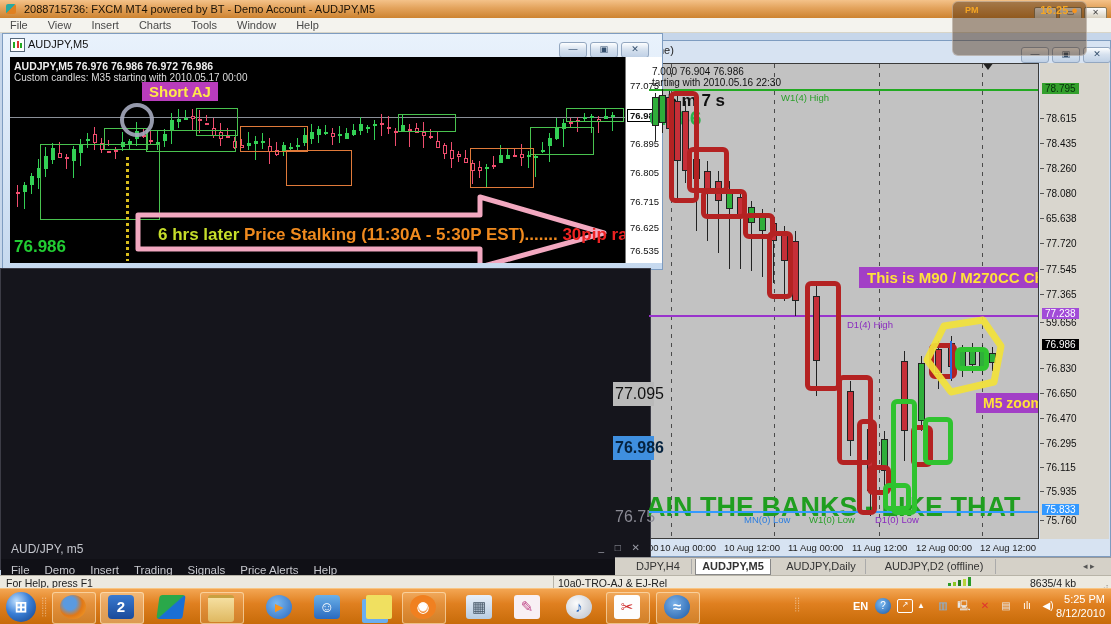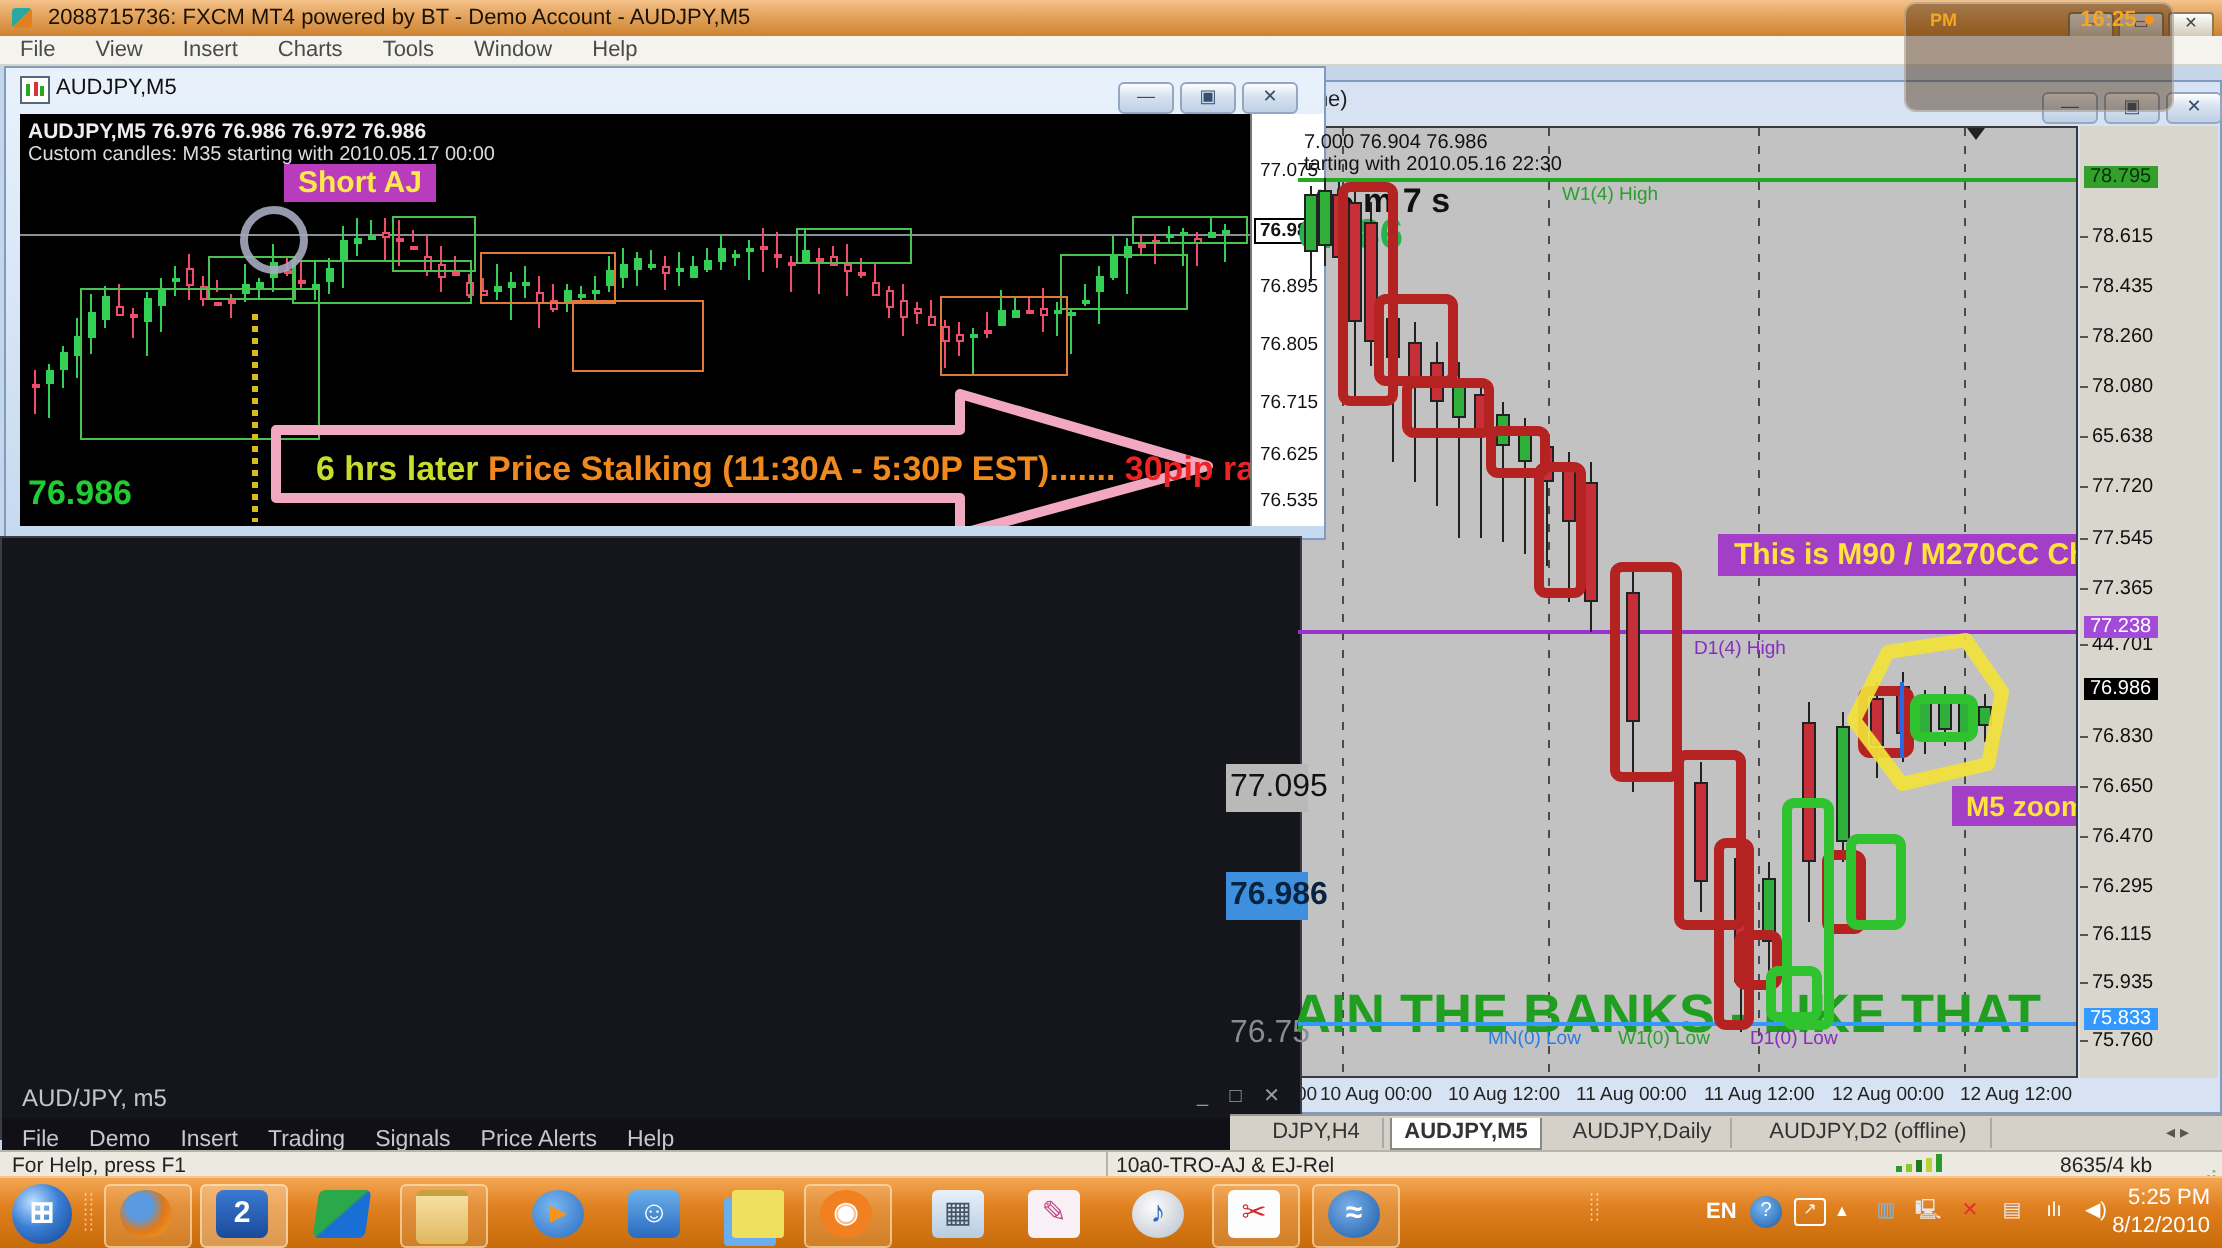--- a/index.html
+++ b/index.html
@@ -214,21 +214,21 @@
       <div style="position: absolute; left: 6px; top: 125px;">78.080</div>
       <div style="position: absolute; left: 0px; top: 130px; width: 4px; height: 1px; background: rgb(85, 85, 85);"></div>
       <div style="position: absolute; left: 6px; top: 150px;">65.638</div>
       <div style="position: absolute; left: 0px; top: 155px; width: 4px; height: 1px; background: rgb(85, 85, 85);"></div>
       <div style="position: absolute; left: 6px; top: 175px;">77.720</div>
       <div style="position: absolute; left: 0px; top: 180px; width: 4px; height: 1px; background: rgb(85, 85, 85);"></div>
       <div style="position: absolute; left: 6px; top: 201px;">77.545</div>
       <div style="position: absolute; left: 0px; top: 206px; width: 4px; height: 1px; background: rgb(85, 85, 85);"></div>
       <div style="position: absolute; left: 6px; top: 226px;">77.365</div>
       <div style="position: absolute; left: 0px; top: 231px; width: 4px; height: 1px; background: rgb(85, 85, 85);"></div>
-      <div style="position: absolute; left: 6px; top: 254px;">44.701</div>
+      <div style="position: absolute; left: 6px; top: 254px;">59.656</div>
       <div style="position: absolute; left: 0px; top: 259px; width: 4px; height: 1px; background: rgb(85, 85, 85);"></div>
       <div style="position: absolute; left: 6px; top: 300px;">76.830</div>
       <div style="position: absolute; left: 0px; top: 305px; width: 4px; height: 1px; background: rgb(85, 85, 85);"></div>
       <div style="position: absolute; left: 6px; top: 325px;">76.650</div>
       <div style="position: absolute; left: 0px; top: 330px; width: 4px; height: 1px; background: rgb(85, 85, 85);"></div>
       <div style="position: absolute; left: 6px; top: 350px;">76.470</div>
       <div style="position: absolute; left: 0px; top: 355px; width: 4px; height: 1px; background: rgb(85, 85, 85);"></div>
       <div style="position: absolute; left: 6px; top: 375px;">76.295</div>
       <div style="position: absolute; left: 0px; top: 380px; width: 4px; height: 1px; background: rgb(85, 85, 85);"></div>
       <div style="position: absolute; left: 6px; top: 399px;">76.115</div>

